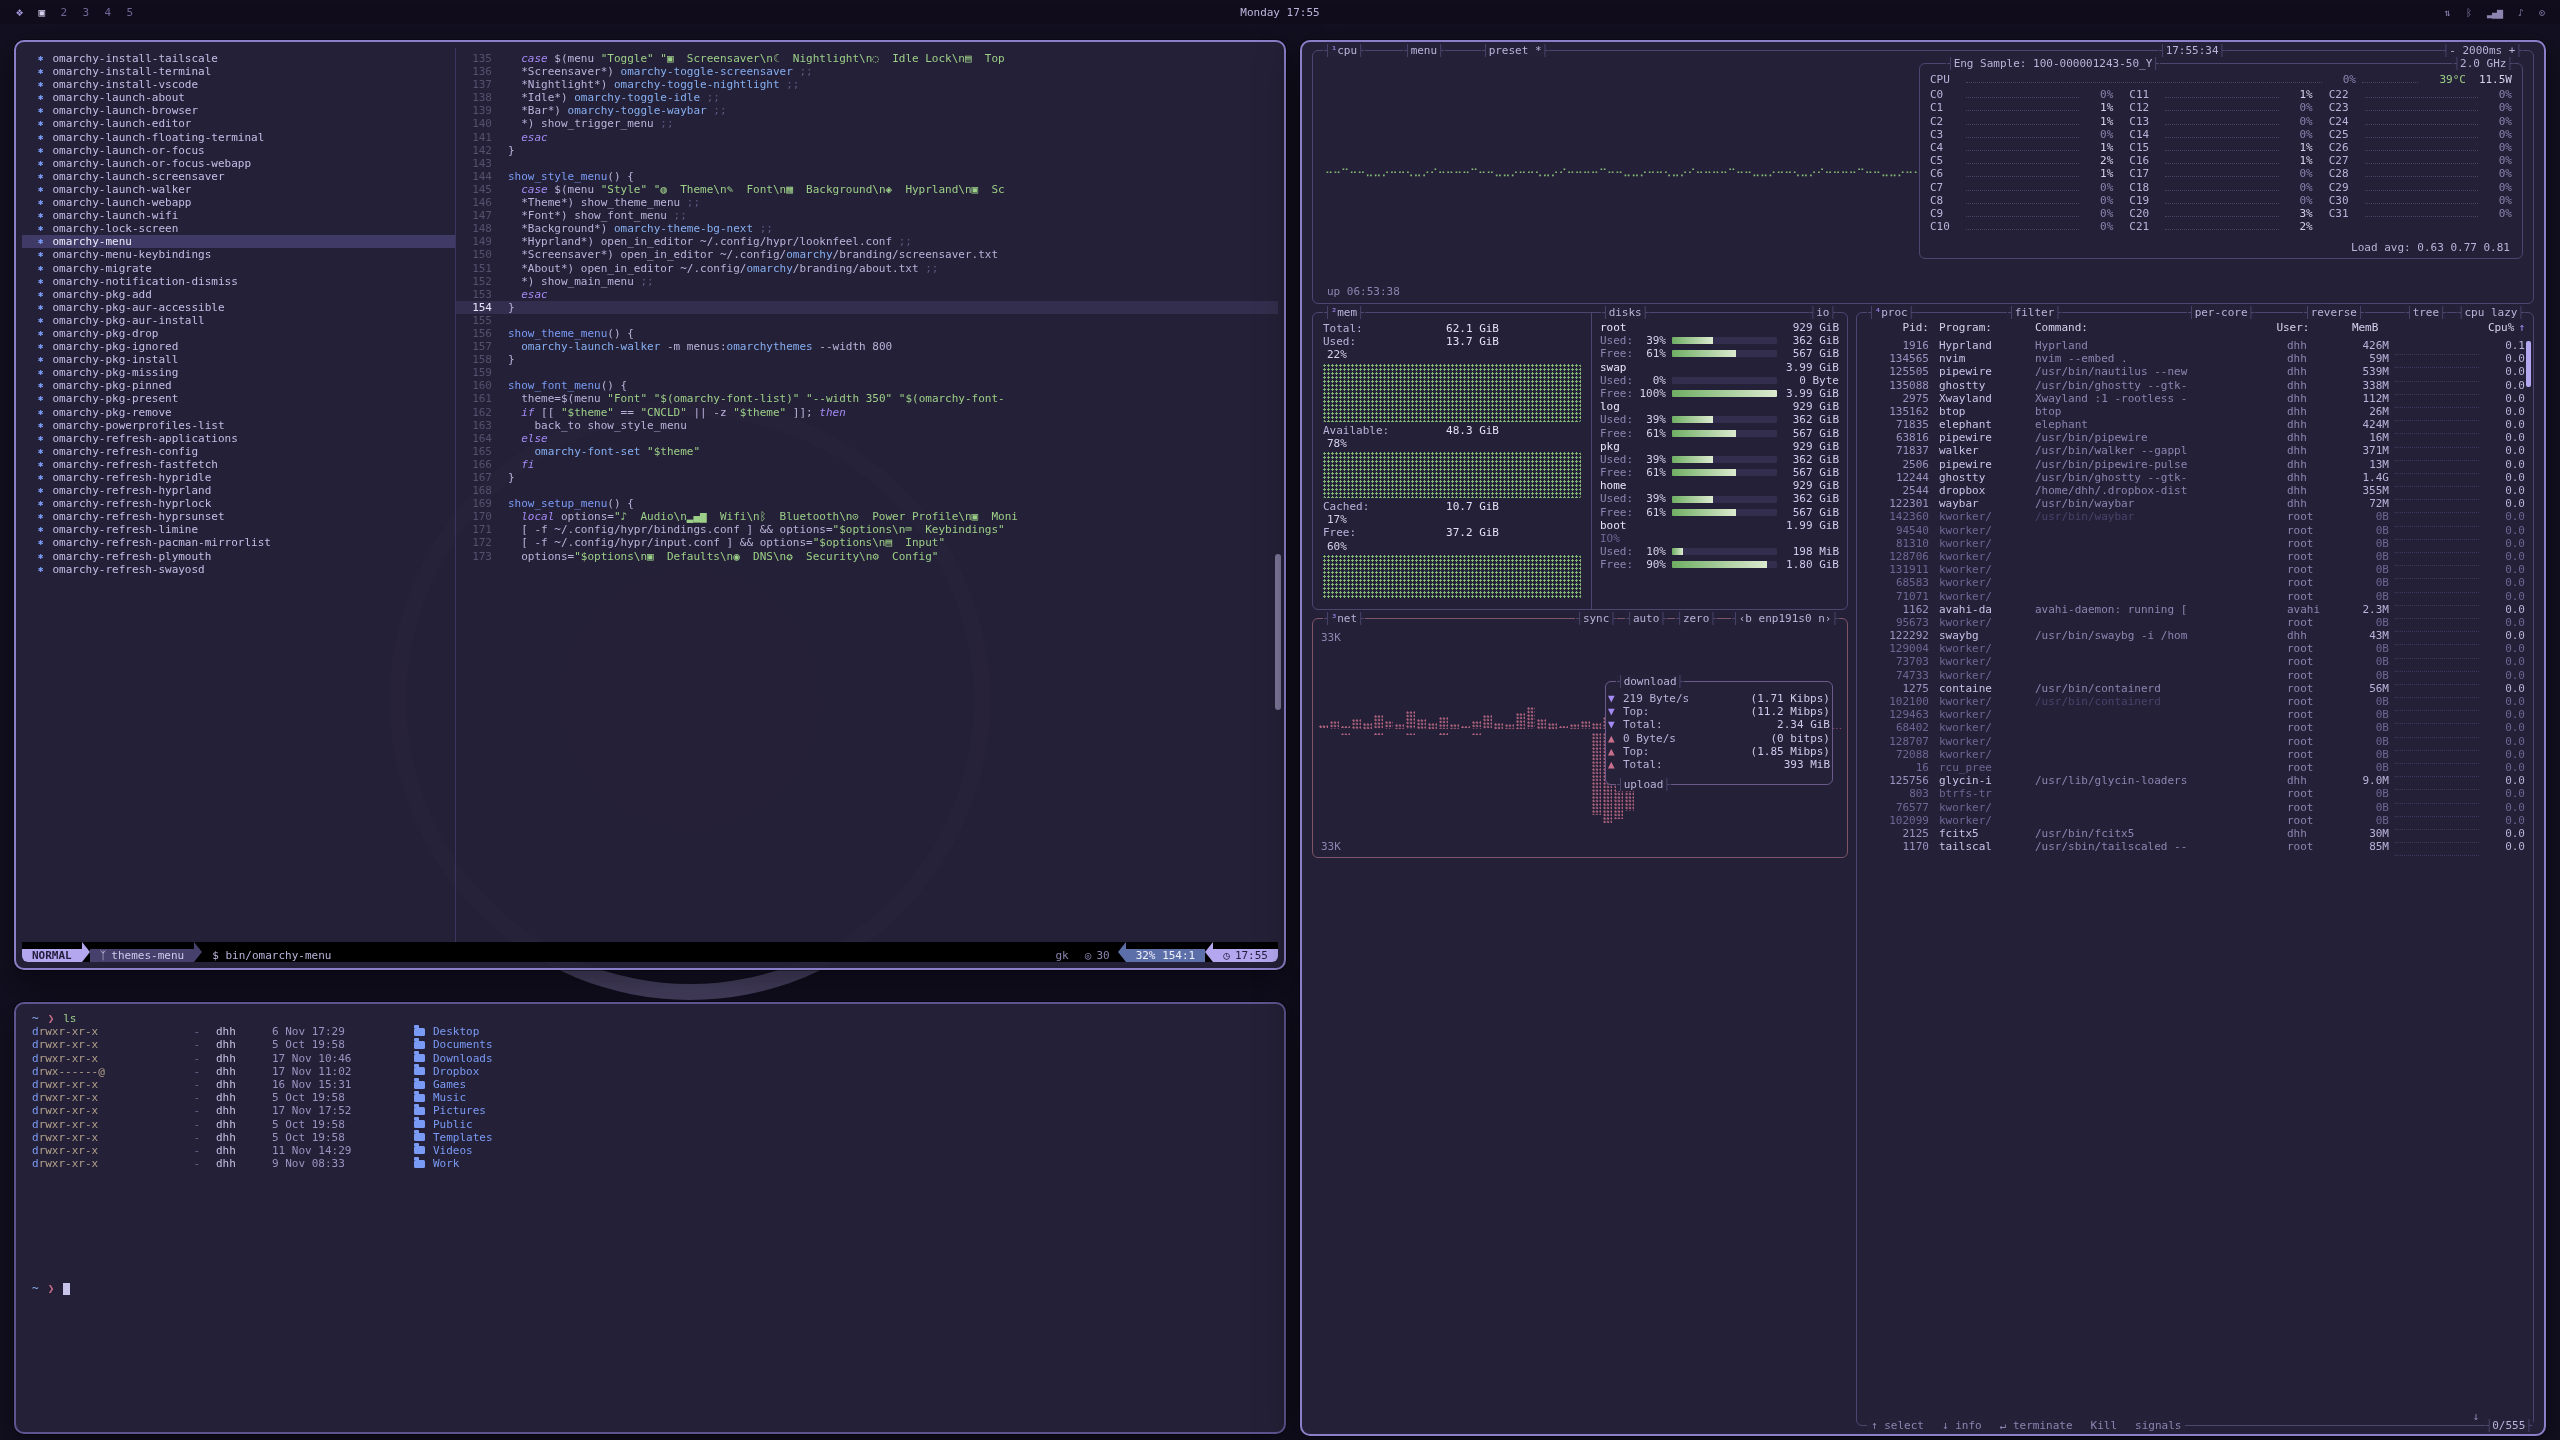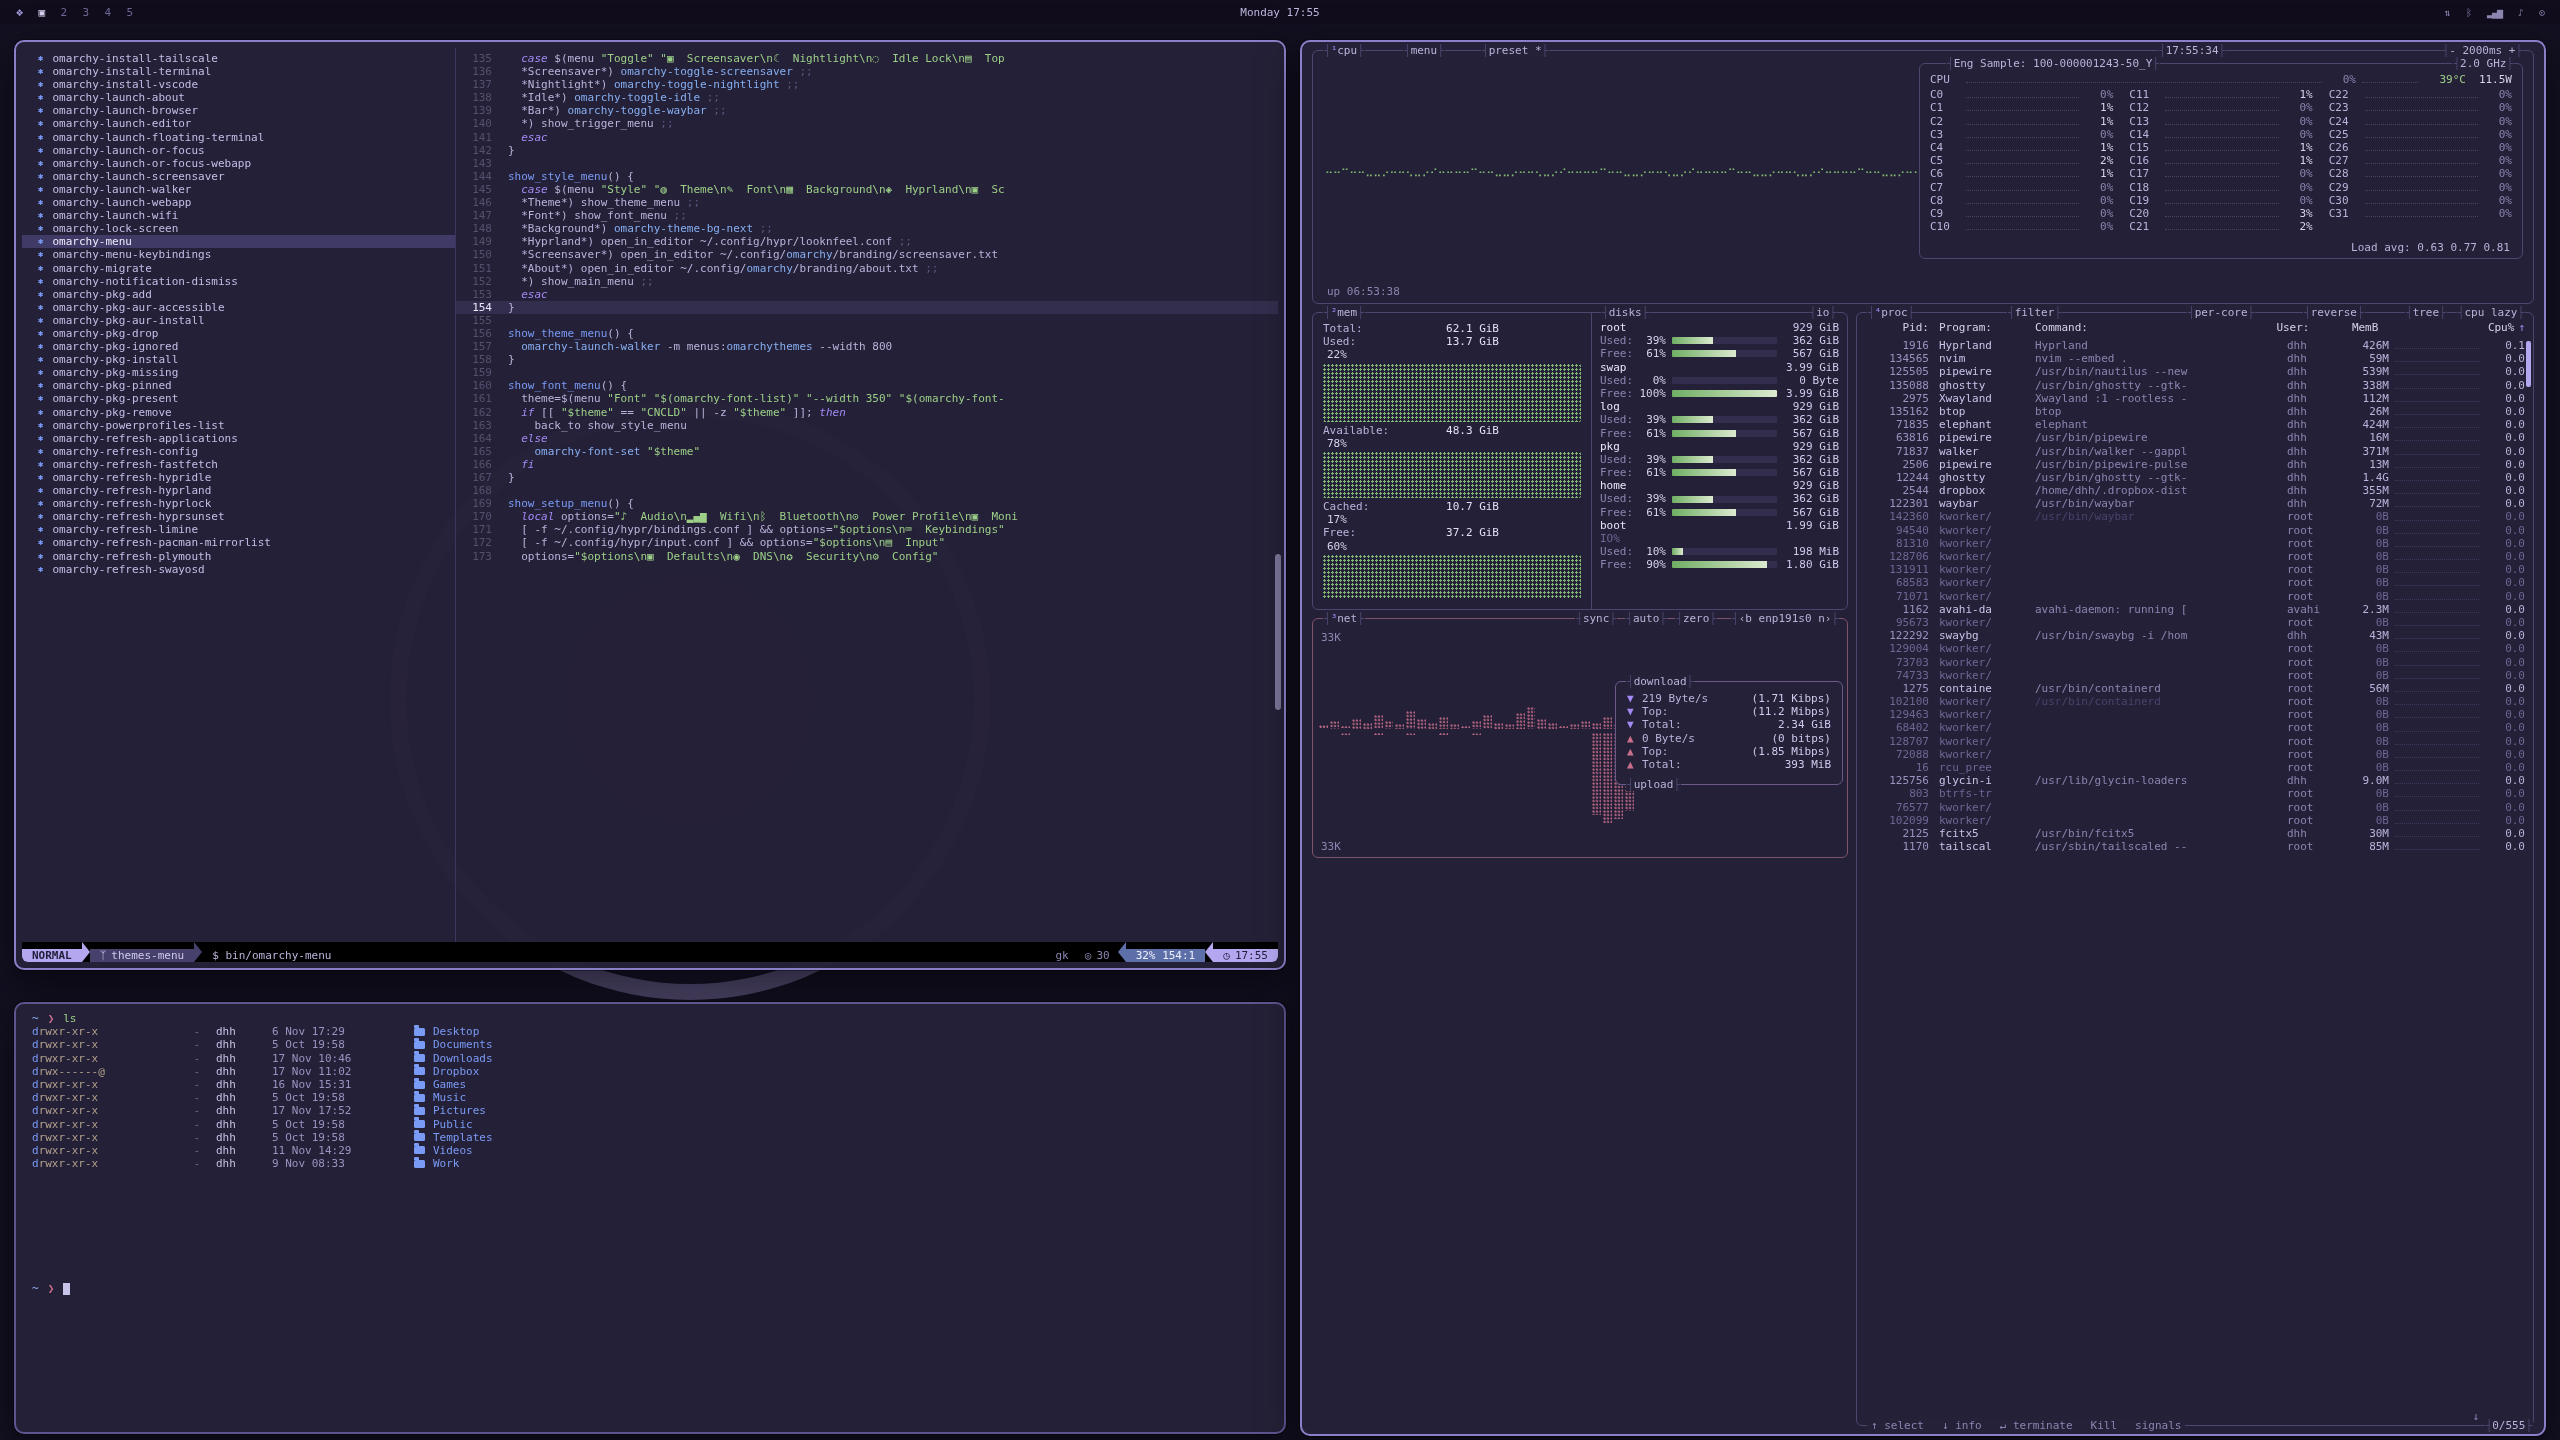--- a/index.html
+++ b/index.html
@@ -139,41 +139,41 @@
   .io-line{height:13.2px;color:#6d6794}
 
   .net-box{height:240px;border-color:#7d5468}
   .net-scale{position:absolute;left:8px;color:#8b85b0;z-index:3}
   .ns-top{top:12px}
   .ns-bot{bottom:4px}
   .net-graph{position:absolute;left:6px;right:6px;display:flex;align-items:flex-end;gap:2px}
   .ng-top{top:14px;height:96px}
   .ng-bot{top:114px;height:100px;align-items:flex-start}
   .ng-bar{flex:1;background-image:radial-gradient(circle at 1.5px 1.5px, rgba(201,111,139,.85) 1px, transparent 1.3px);background-size:3.5px 3.5px}
-  .net-stats{position:absolute;right:4px;top:62px;width:228px;height:104px;border:1px solid #6b5a8a;border-radius:6px;
-    background:#252138;padding:10px 11px 4px;z-index:4}
+  .net-stats{position:absolute;right:14px;top:62px;width:228px;height:104px;border:1px solid #6b5a8a;border-radius:6px;
+    background:#252138;padding:10px 2px 4px;z-index:4}
   .net-row{display:flex;height:13.2px;color:#b9b3da}
   .net-row .arrow{width:15px}
   .net-row.down .arrow{color:#a48af5}
   .net-row.up .arrow{color:#c96f8b}
   .net-row .nlab{flex:1}
   .net-row .nval{text-align:right;color:#cfc9ec}
 
   .proc-box{flex:1;height:100%}
   .proc-head{display:flex;margin:8px 8px 0;color:#d6d1ee;height:14px}
   .ph-pid{width:64px;text-align:right}
   .ph-prog{width:96px;margin-left:10px}
   .ph-cmd{flex:1}
   .ph-user{width:56px}
   .ph-mem{width:46px;text-align:right}
   .ph-graphsp{width:96px}
   .ph-cpu{width:40px;text-align:right}
   .sort-arrow{color:#a48af5;margin-left:4px}
   .proc-rows{position:absolute;top:26px;left:8px;right:8px;bottom:20px;overflow:hidden}
-  .prow{display:flex;height:13.2px;align-items:center}
+  .prow{display:flex;height:13.2px;align-items:flex-end}
   .prow .pid{width:64px;text-align:right;color:#9a93c0}
   .prow .prog{width:96px;margin-left:10px;color:#c8c3e8;overflow:hidden;white-space:nowrap}
   .prow .cmd{flex:1;color:#8b85b0;overflow:hidden;white-space:nowrap}
   .prow .user{width:56px;color:#8b85b0}
   .prow .mem{width:46px;text-align:right;color:#b9b3da}
   .pleader{width:84px;border-bottom:1px dotted #3d3860;height:1px;margin:0 6px;position:relative;top:3px}
   .prow .cpu{width:40px;text-align:right;color:#b9b3da}
   .prow.dim .pid,.prow.dim .prog,.prow.dim .mem,.prow.dim .cpu{color:#6d6794}
   .prow .cmd.ghost{color:#49436b}
   .proc-thumb{position:absolute;right:2px;top:28px;width:5px;height:46px;background:#b4a7f0;border-radius:2px}

